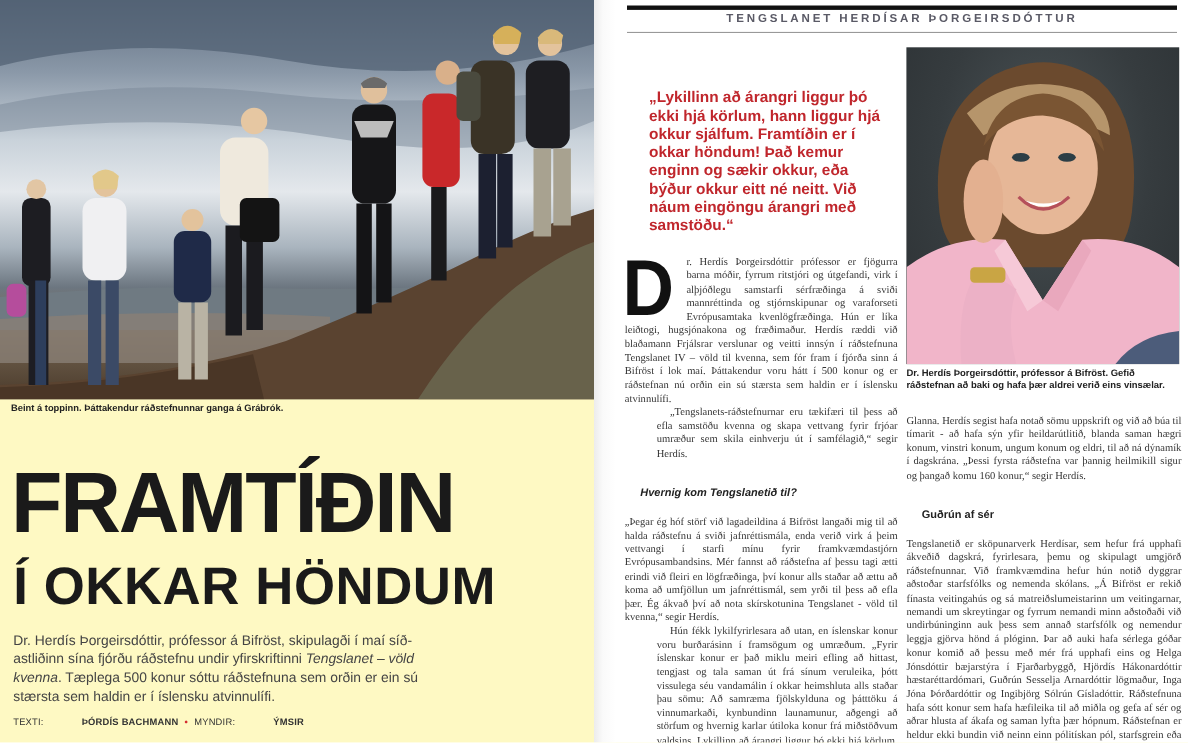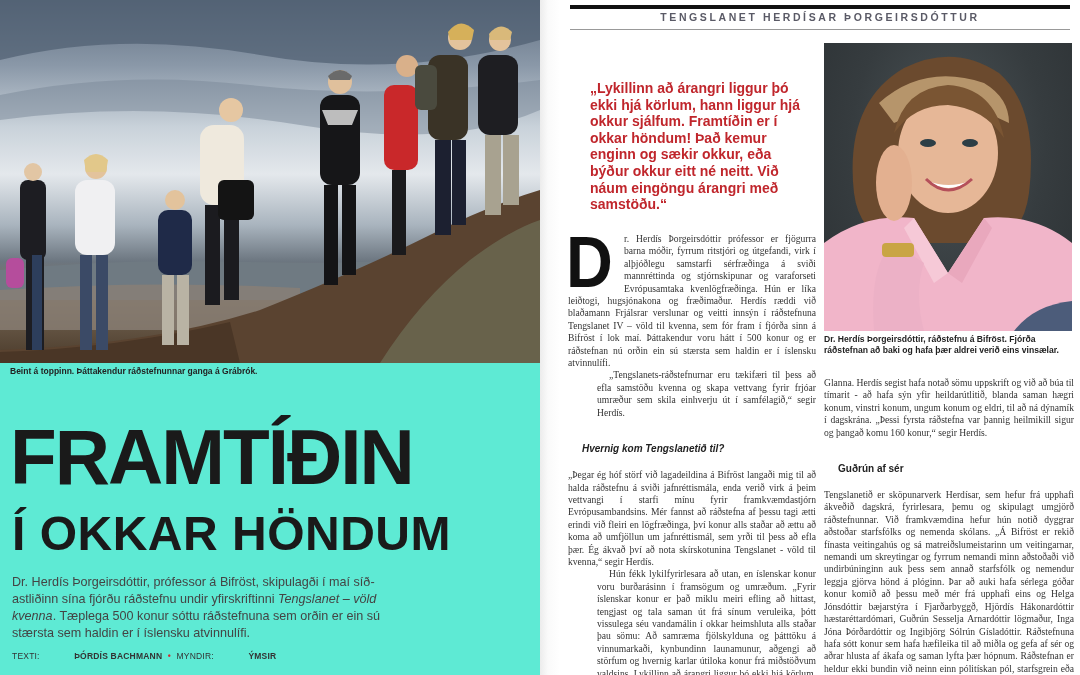--- a/index.html
+++ b/index.html
@@ -1,20 +1,20 @@
 <!DOCTYPE html>
 <html><head>
 <meta charset="utf-8">
 <style>
   * { box-sizing: border-box; margin: 0; padding: 0; }
   html, body { width: 1080px; height: 675px; overflow: hidden; background: #fff; }
   body { position: relative; font-family: "Liberation Serif", serif; color: #222; }
 
   
-  .left-page { position: absolute; left: 0; top: 0; width: 540px; height: 675px; background: #5eead4; }
+  .left-page { position: absolute; left: 0; top: 0; width: 540px; height: 675px; background: #fef9c3; }
   .hero-photo { position: absolute; left: 0; top: 0; width: 540px; height: 363px; overflow: hidden;
     background: linear-gradient(180deg, #5f6e80 0%, #8a98a8 18%, #c9d2da 35%, #e4e8ec 48%, #a9b4be 62%, #6c7680 72%, #7d6e5c 80%, #4a3a2a 100%); }
   .hero-photo svg { position: absolute; left: 0; top: 0; }
   .photo-caption { position: absolute; left: 10px; top: 366px; font-family: "Liberation Sans", sans-serif; font-size: 8.5px; font-weight: bold; color: #222; }
   .kicker { position: absolute; left: 12px; top: 392px; font-family: "Liberation Sans", sans-serif; font-size: 15.5px; color: #d42a2f; letter-spacing: 0.3px; }
   .headline-1 { position: absolute; left: 10px; top: 418px; font-family: "Liberation Sans", sans-serif; font-weight: bold; font-size: 78px; line-height: 1; color: #1a1a1a; letter-spacing: -2px; transform: scaleX(0.98); transform-origin: left; }
   .headline-2 { position: absolute; left: 12px; top: 510px; font-family: "Liberation Sans", sans-serif; font-size: 48px; line-height: 1; color: #1a1a1a; letter-spacing: 0.5px; }
   .lede { position: absolute; left: 12px; top: 574px; width: 380px; font-family: "Liberation Sans", sans-serif; font-size: 12.6px; line-height: 17px; color: #444; }
   .lede em { font-style: italic; }
   .byline { position: absolute; left: 12px; top: 651px; font-family: "Liberation Sans", sans-serif; font-size: 8.5px; color: #333; letter-spacing: 0.2px; }
@@ -183,21 +183,21 @@
       <path d="M90 175 L124 230 L110 240 L80 185 Z" fill="#f6c9d7"></path>
       <path d="M160 175 L124 230 L138 240 L168 185 Z" fill="#e9a8bd"></path>
 
       <path d="M50 288 Q45 220 70 200 L100 220 Q90 250 100 288 Z" fill="#ecb1c6"></path>
       <ellipse cx="70" cy="140" rx="18" ry="38" fill="#e3b090"></ellipse>
       <rect x="58" y="200" width="32" height="14" rx="4" fill="#c9a544"></rect>
 
       <path d="M190 288 Q210 262 248 258 L248 288 Z" fill="#4c5c7a"></path>
     </svg>
   </div>
-  <div class="portrait-caption">Dr. Herdís Þorgeirsdóttir, ráðstefnu á Bifröst. Fjórða ráðstefnan að baki og hafa þær aldrei verið eins vinsælar.</div>
+  <div class="portrait-caption">Dr. Herdís Þorgeirsdóttir, prófessor á Bifröst. Gefið ráðstefnan að baki og hafa þær aldrei verið eins vinsælar.</div>
 
   <div class="col col-2">
     <p>Glanna. Herdís segist hafa notað sömu uppskrift og við að búa til tímarit - að hafa sýn yfir heildarútlitið, blanda saman hægri konum, vinstri konum, ungum konum og eldri, til að ná dýnamík í dag­skrána. „Þessi fyrsta ráðstefna var þannig heilmikill sigur og þangað komu 160 konur,“ segir Herdís.</p>
     <div class="gap"></div>
     <h4 class="plain">Guðrún af sér</h4>
     <p>Tengslanetið er sköpunarverk Herdísar, sem hefur frá upphafi ákveðið dagskrá, fyrirlesara, þemu og skipulagt umgjörð ráðstefn­unnar. Við framkvæmdina hefur hún notið dyggrar aðstoðar starfs­fólks og nemenda skólans. „Á Bifröst er rekið fínasta veitingahús og sá matreiðslumeistarinn um veitingarnar, nemandi um skreytingar og fyrrum nemandi minn aðstoðaði við undirbúninginn auk þess sem annað starfsfólk og nemendur leggja gjörva hönd á plóginn. Þar að auki hafa sérlega góðar konur komið að þessu með mér frá upphafi eins og Helga Jónsdóttir bæjarstýra í Fjarðarbyggð, Hjördís Hákon­ardóttir hæstaréttardómari, Guðrún Sesselja Arnardóttir lögmaður, Inga Jóna Þórðardóttir og Ingibjörg Sólrún Gísladóttir. Ráðstefnuna hafa sótt konur sem hafa hæfileika til að miðla og gefa af sér og aðrar hlusta af ákafa og saman lyfta þær hópnum. Ráðstefnan er heldur ekki bundin við neinn einn pólitískan pól, starfsgrein eða stefnu.“</p>
     <p class="indent"><span>„2006 varð sprenging, því þá komu 400 konur, sem gerði þetta að stærstu ráðstefnu atvinnulífsins, segir Herdís. Germaine Greer var þá aðalfyrirlesari en hún varð heimsfræg fyrir bók sína </span></p>
   </div>
 </div>
 

